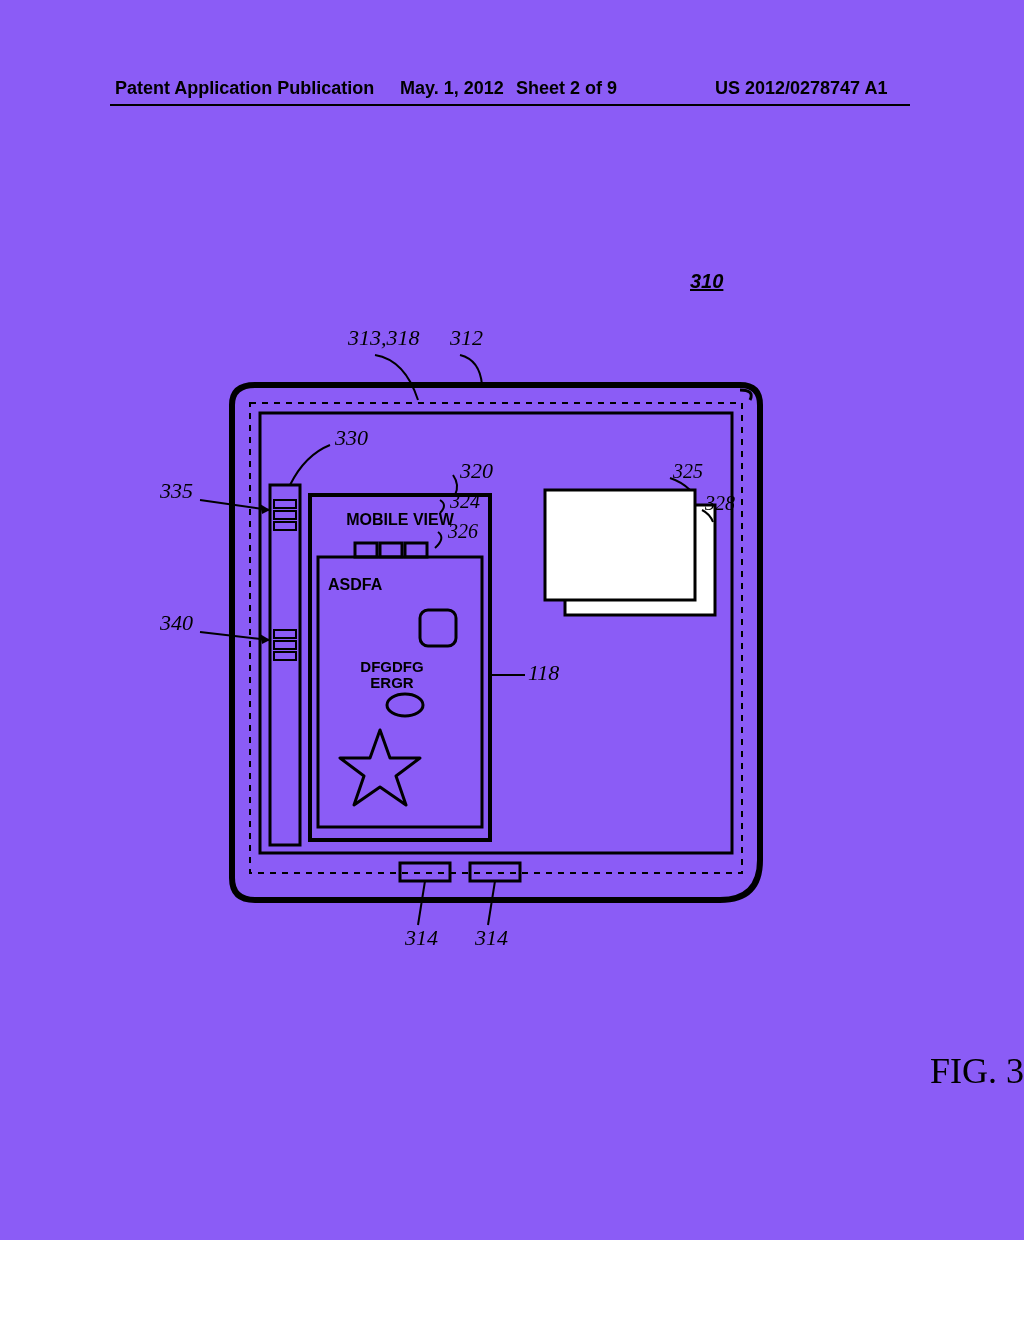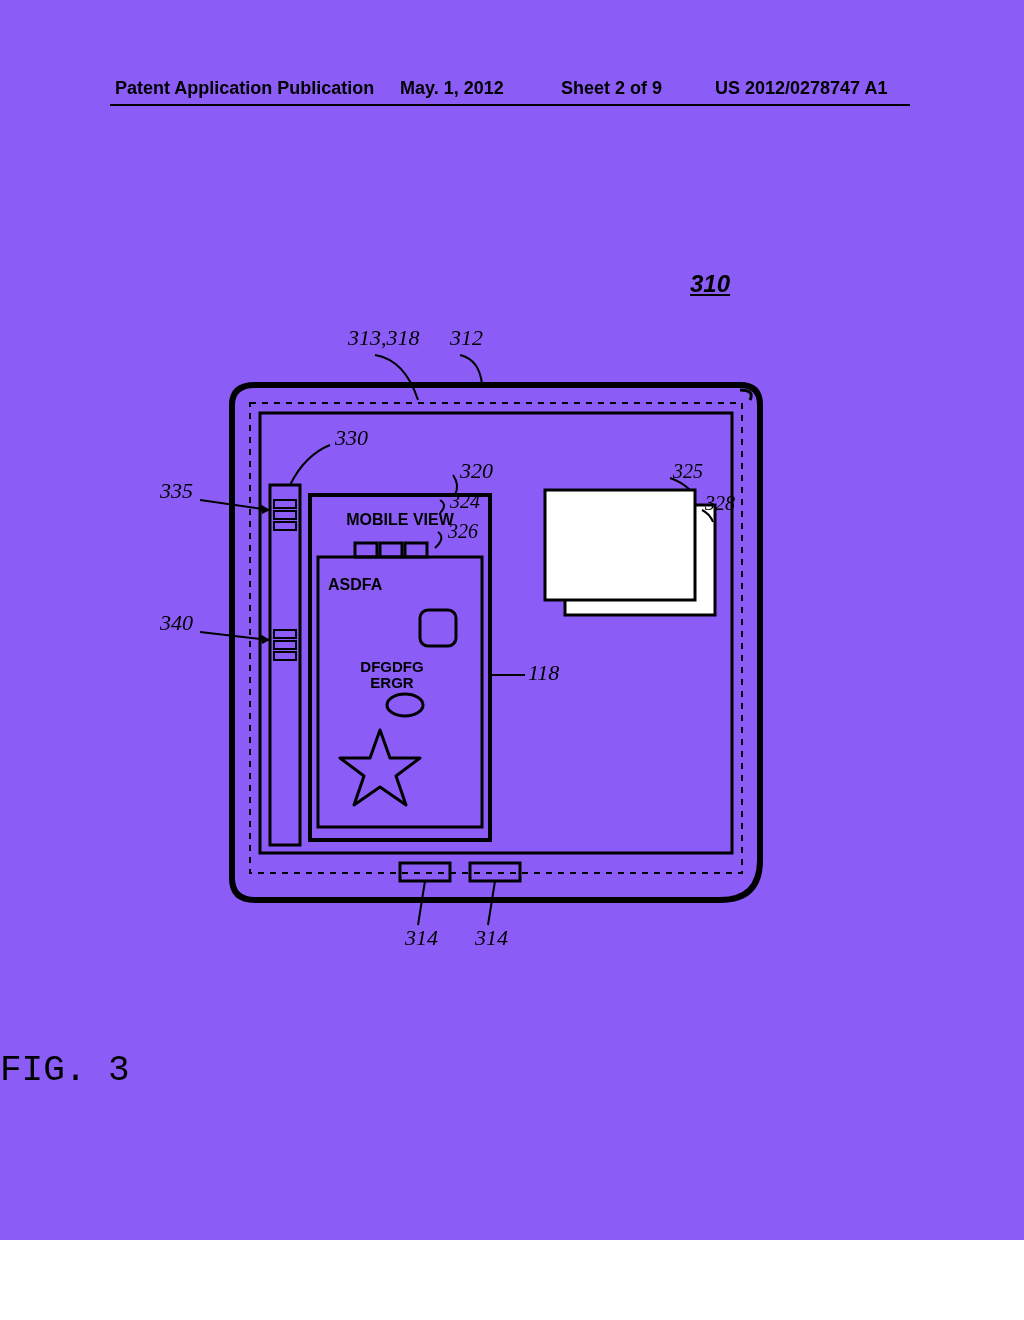--- a/index.html
+++ b/index.html
@@ -17,56 +17,56 @@
   .header {
     position: absolute;
     top: 78px;
     left: 0;
     width: 1024px;
     font-size: 18px;
     font-weight: bold;
   }
   .header .pub { position: absolute; left: 115px; }
   .header .date { position: absolute; left: 400px; }
-  .header .sheet { position: absolute; left: 561px; }
+  .header .sheet { position: absolute; left: 516px; }
   .header .docnum { position: absolute; left: 715px; }
   .header-rule {
     position: absolute;
     top: 104px;
     left: 110px;
     width: 800px;
     border-top: 2px solid #000;
   }
 
   .ref310 {
     position: absolute;
     top: 270px;
     left: 690px;
     font-style: italic;
-    font-size: 24px;
+    font-size: 20px;
     font-weight: bold;
     text-decoration: underline;
   }
 
   .svgwrap {
     position: absolute;
     top: 300px;
     left: 110px;
     width: 800px;
     height: 760px;
   }
 
   .fig-caption {
     position: absolute;
     top: 1050px;
     left: 0;
     width: 1024px;
-    text-align: left;
+    text-align: right;
     font-size: 36px;
-    font-family: Liberation Mono, monospace;
+    font-family: Liberation Serif, serif;
   }
 </style>
 </head>
 <body>
 
 <div class="page">
 
   <div class="header">
     <span class="pub">Patent Application Publication</span>
     <span class="date">May. 1, 2012</span>

